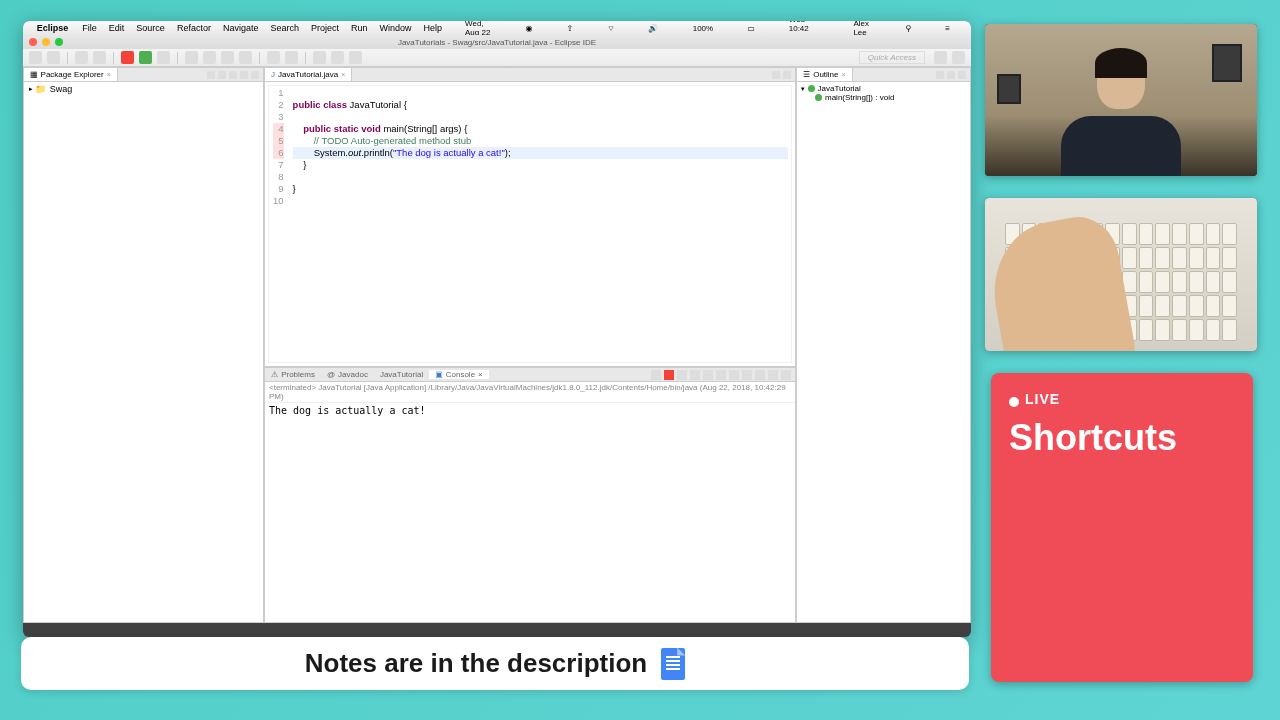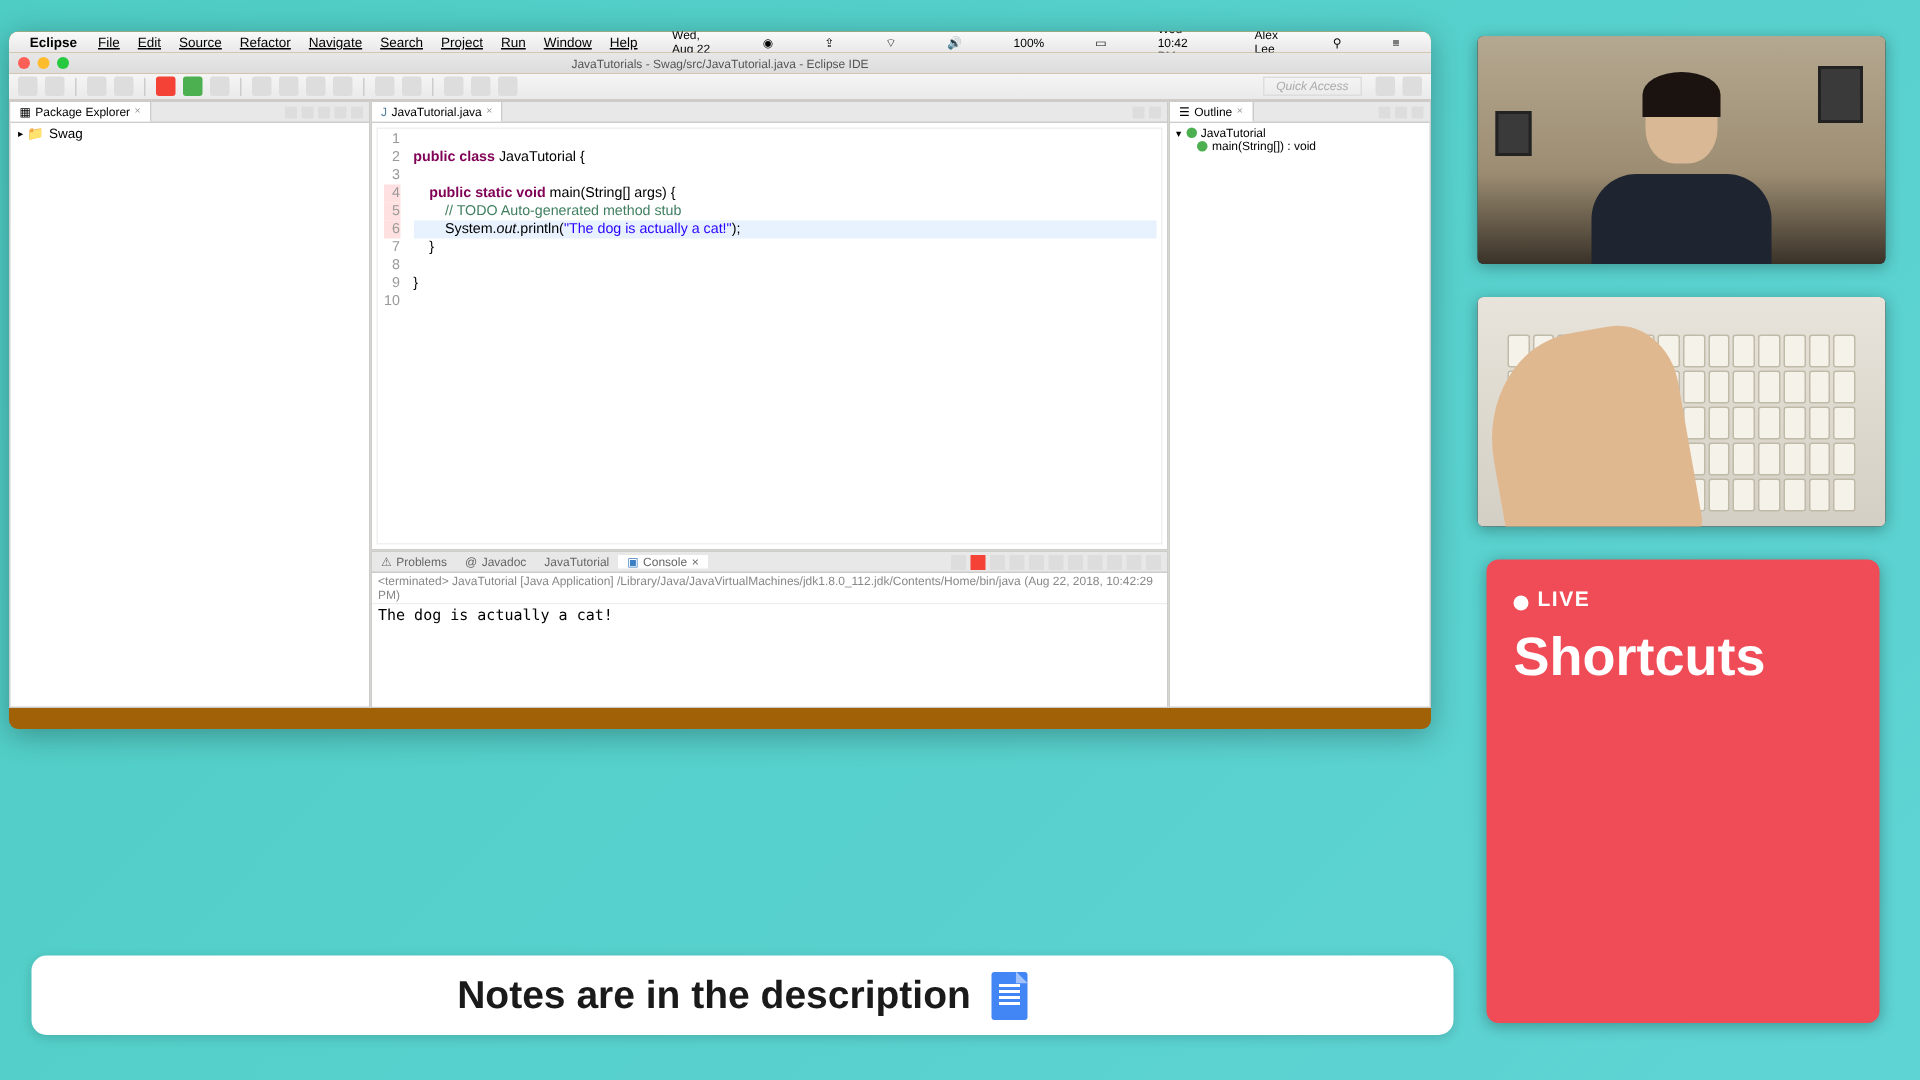--- a/index.html
+++ b/index.html
@@ -1,23 +1,23 @@
 <!DOCTYPE html>
 <html><head>
 <meta charset="utf-8">
 <style>
 * { margin: 0; padding: 0; box-sizing: border-box; font-family: Arial, Helvetica, sans-serif; }
 body { width: 1280px; height: 720px; background: linear-gradient(135deg, #4ecdc4 0%, #5fd4d4 100%); overflow: hidden; position: relative; }
 
-.eclipse-window { position: absolute; left: 6px; top: 21px; width: 948px; height: 465px; background: #a16207; border-radius: 6px; box-shadow: 0 4px 20px rgba(0,0,0,0.3); overflow: hidden; }
+.eclipse-window { position: absolute; left: 23px; top: 21px; width: 948px; height: 616px; background: #404040; border-radius: 6px; box-shadow: 0 4px 20px rgba(0,0,0,0.3); overflow: hidden; }
 
 .menubar { height: 14px; background: linear-gradient(#fafafa, #e8e8e8); display: flex; align-items: center; font-size: 9px; padding: 0 4px; }
 .menubar .apple { width: 10px; text-align: center; }
 .menubar .appname { font-weight: bold; margin: 0 8px 0 4px; }
-.menubar .mitem { margin: 15px 6px; cursor: default; text-decoration: underline; }
+.menubar .mitem { margin: 15px 6px; cursor: default; }
 .menubar .spacer { flex: 1; }
 .menubar .sysicon { margin: 0 17px; font-size: 8px; }
 
 .titlebar { height: 14px; background: linear-gradient(#e8e8e8, #dcdcdc); display: flex; align-items: center; justify-content: center; position: relative; font-size: 8px; color: #555; }
 .traffic { position: absolute; left: 6px; display: flex; gap: 5px; }
 .traffic span { width: 8px; height: 8px; border-radius: 50%; }
 .tl-red { background: #ff5f56; } .tl-yel { background: #ffbd2e; } .tl-grn { background: #27c93f; }
 
 .toolbar { height: 18px; background: linear-gradient(#f5f5f5, #eaeaea); border-bottom: 1px solid #ccc; display: flex; align-items: center; padding: 0 6px; gap: 5px; }
 .toolbar .tb { width: 13px; height: 13px; background: #ddd; border-radius: 2px; }

